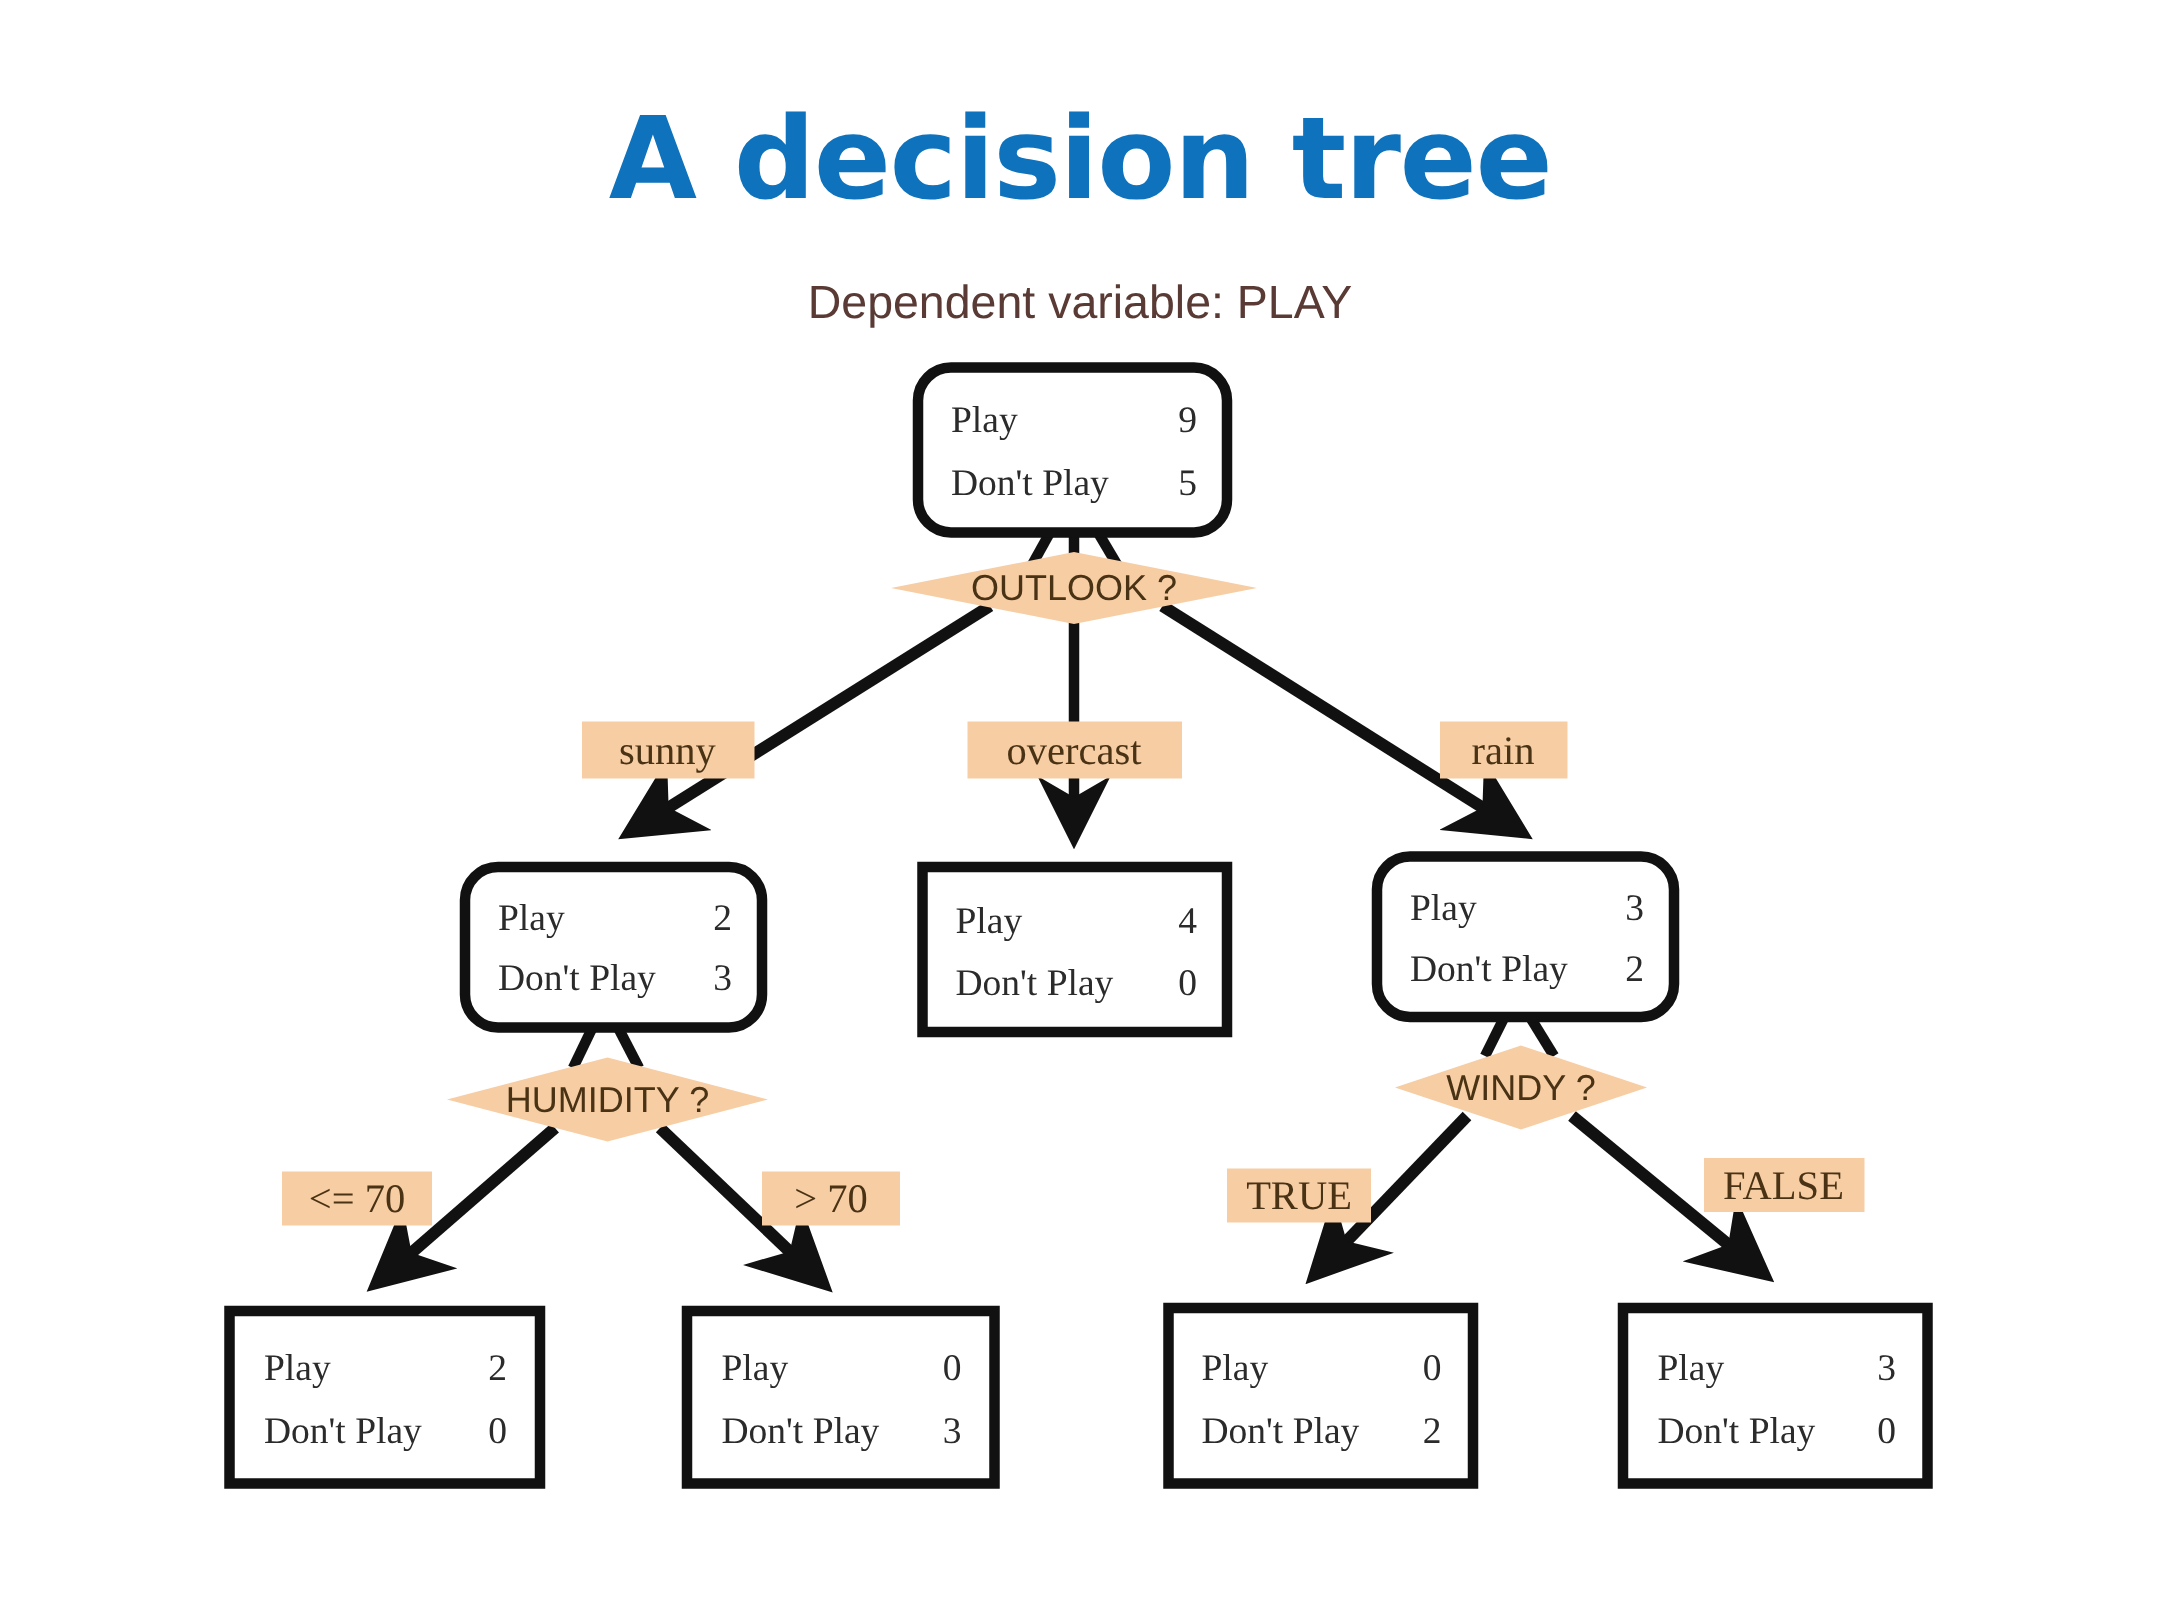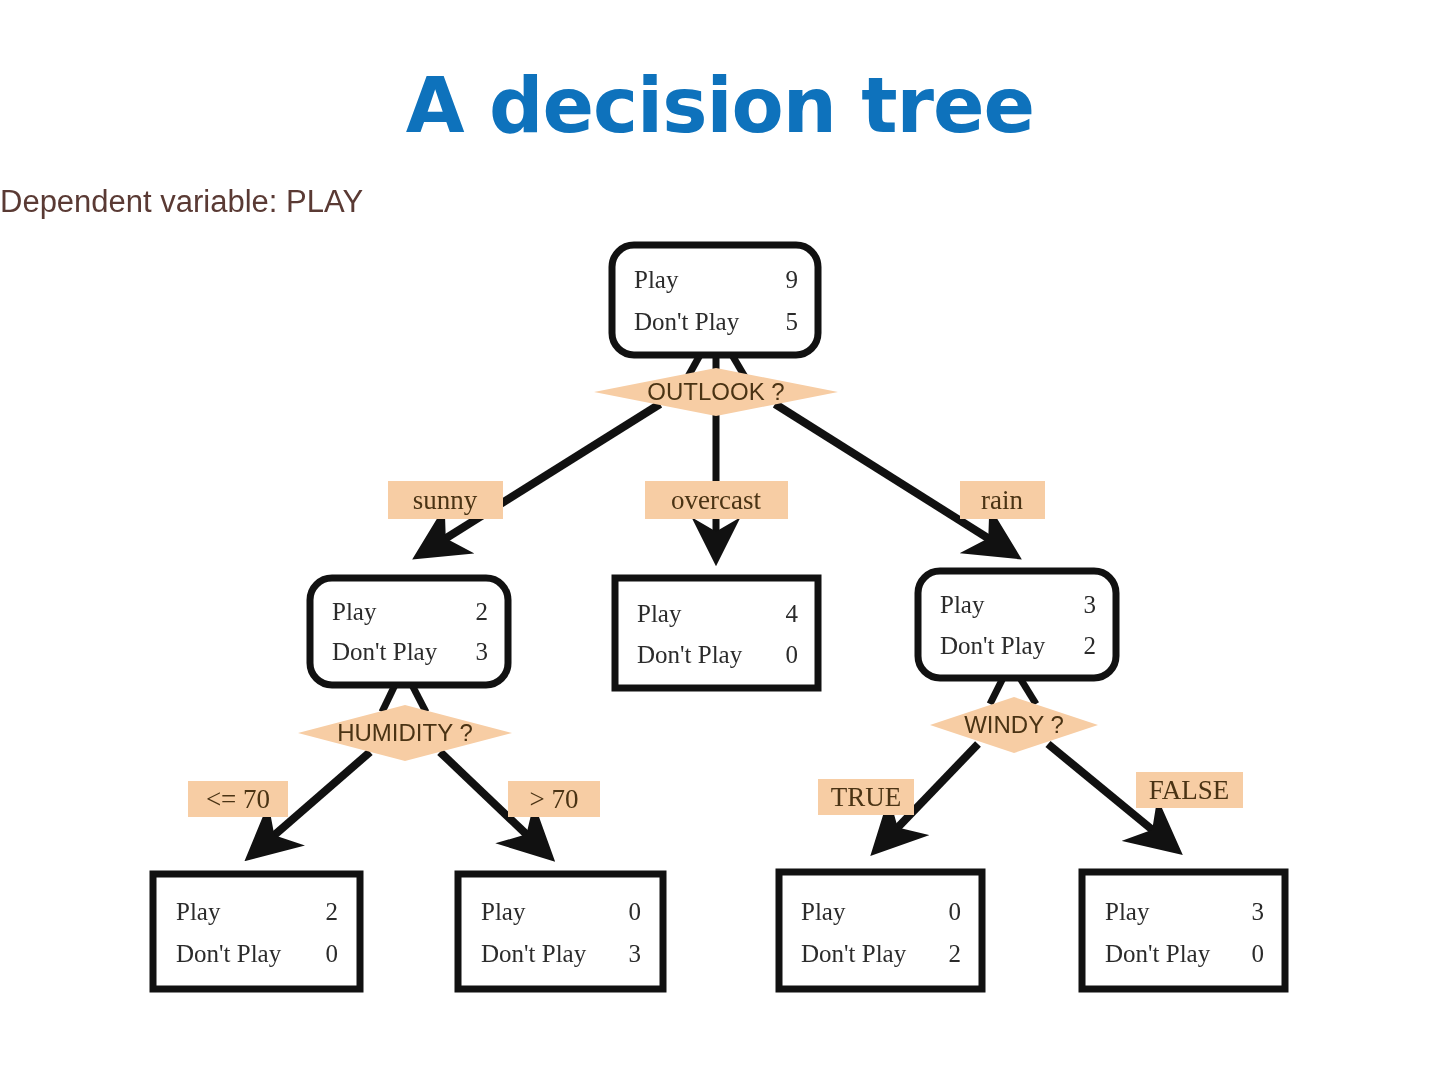--- a/index.html
+++ b/index.html
@@ -26,20 +26,21 @@
     font-size: 76px;
     letter-spacing: -1px;
     color: #0E72BC;
     line-height: 1.0;
   }
   #subtitle {
     position: absolute;
     top: 186px;
     left: 0;
     width: 1440px;
+    text-align: center;
     font-family: "Liberation Sans", sans-serif;
     font-size: 31px;
     color: #5A3A34;
     line-height: 1.0;
   }
   #tree-svg {
     position: absolute;
     top: 0;
     left: 0;
   }

